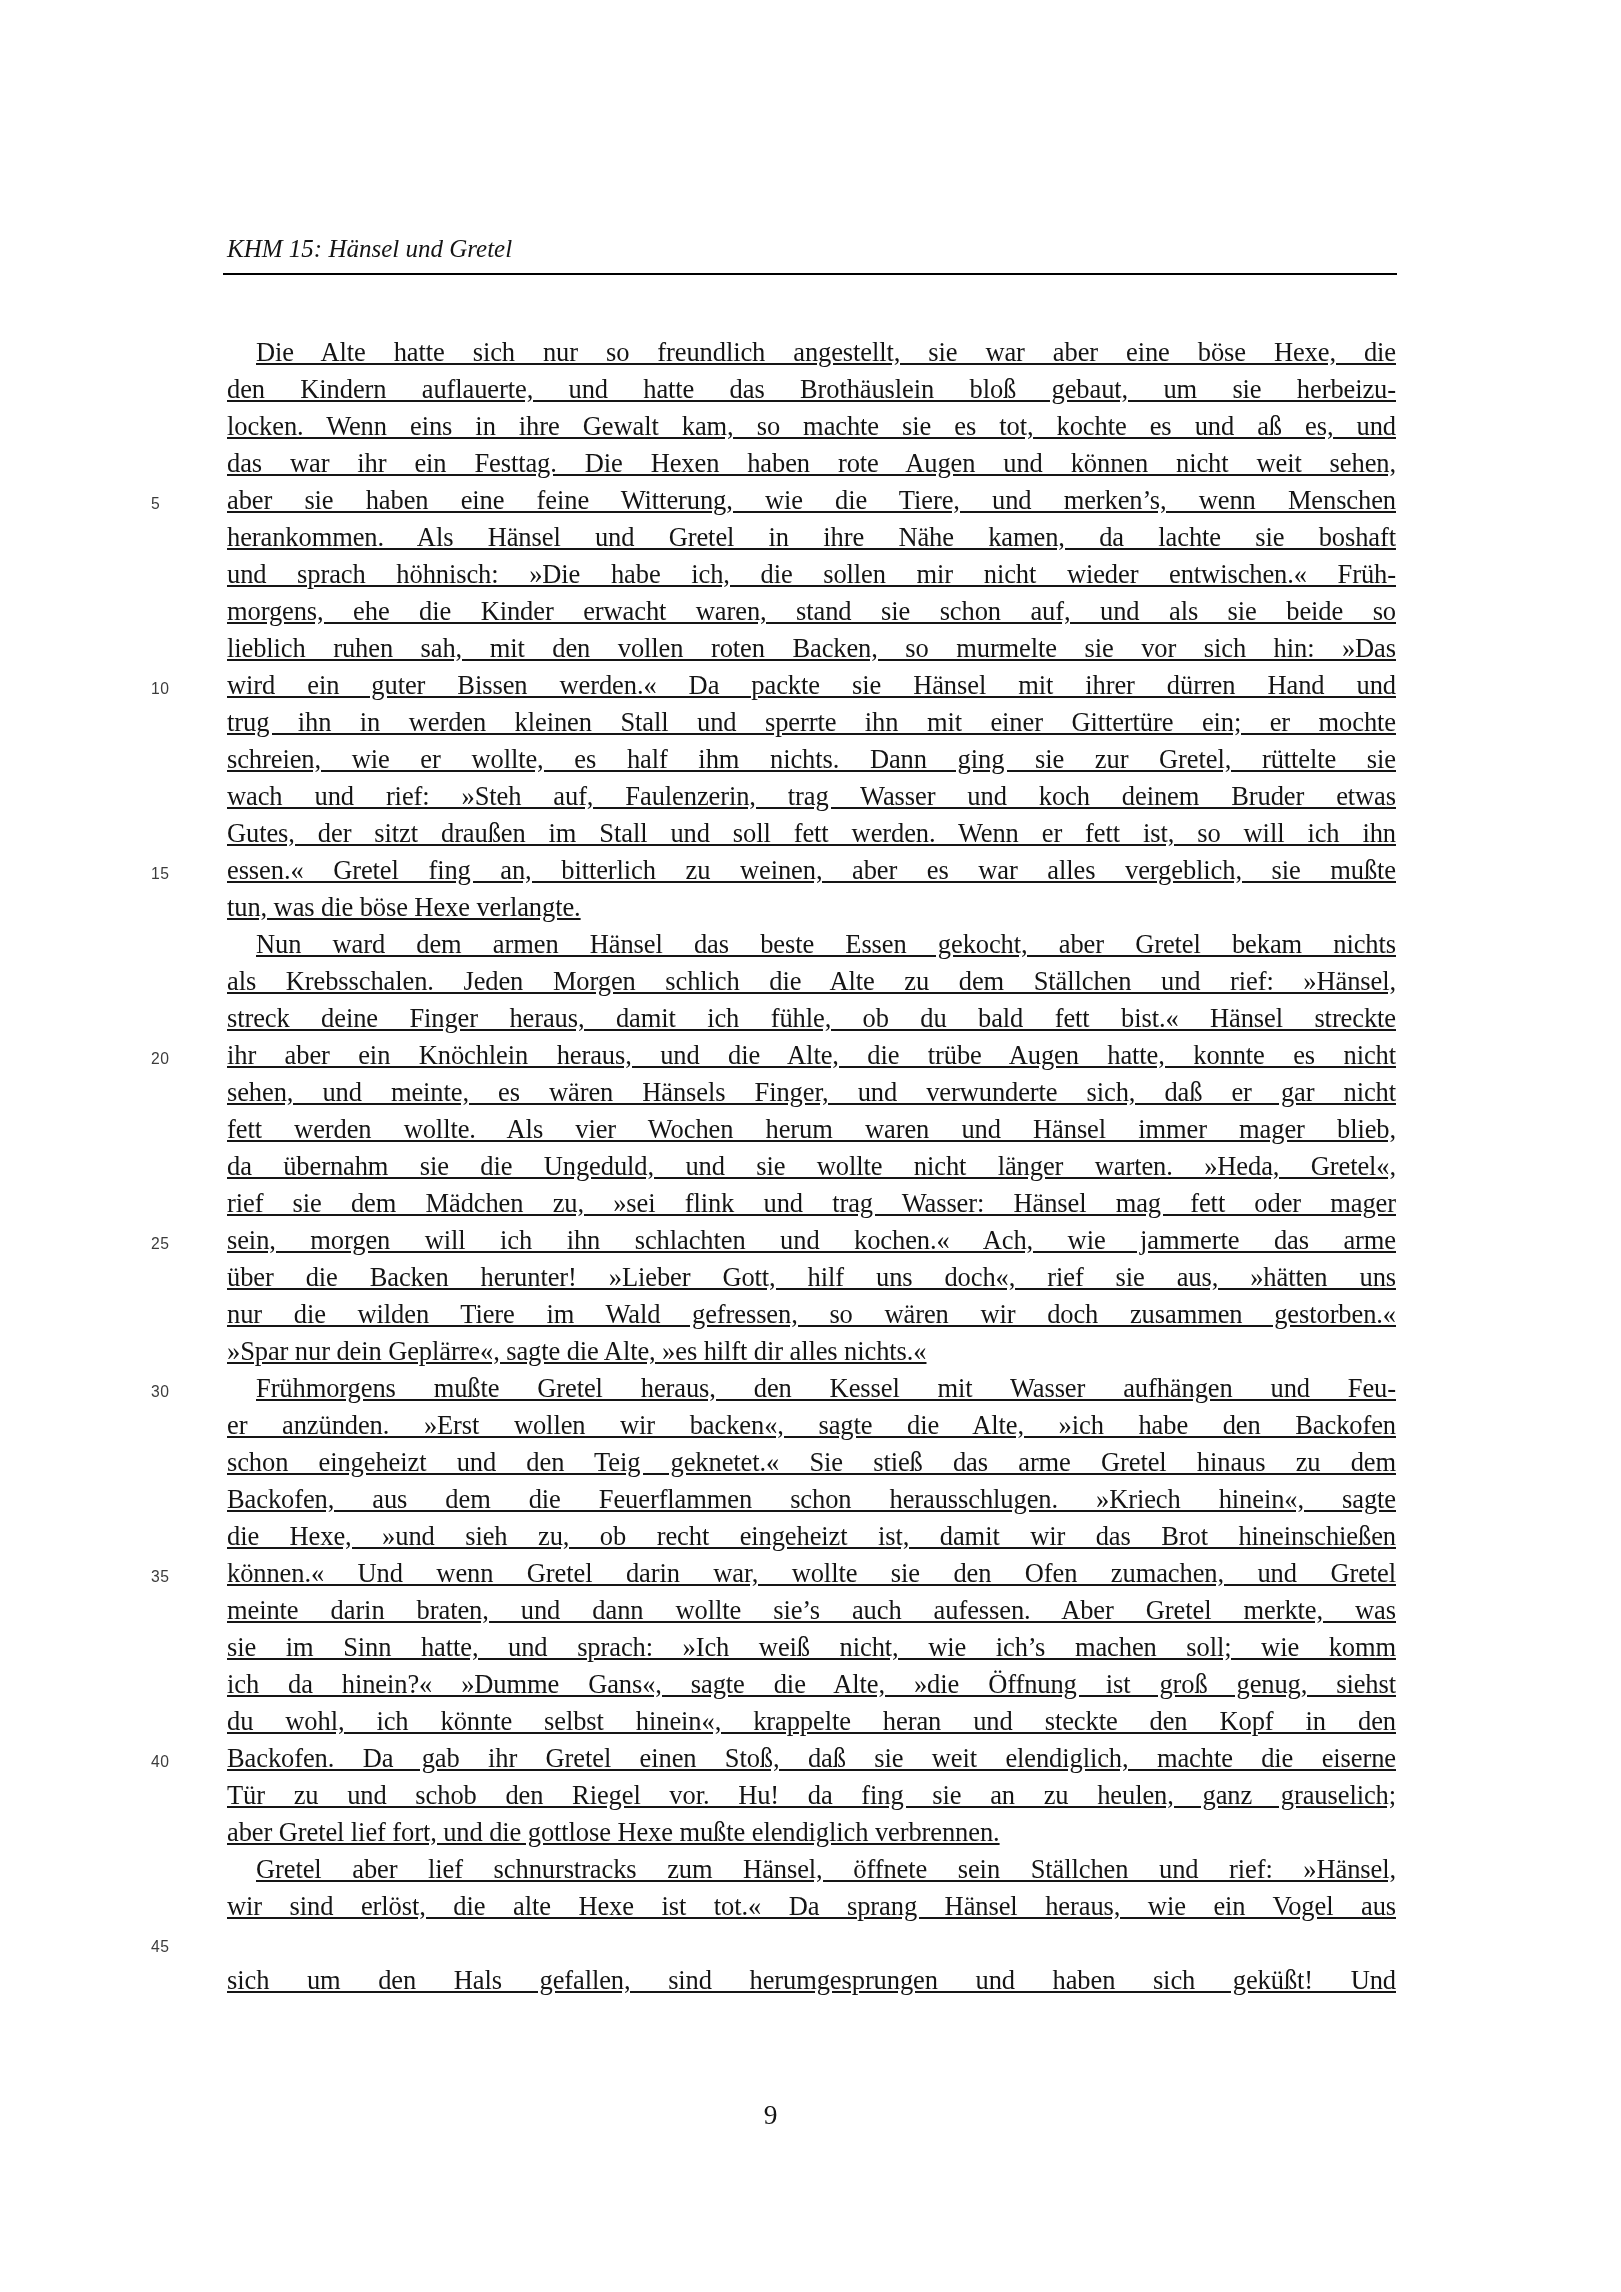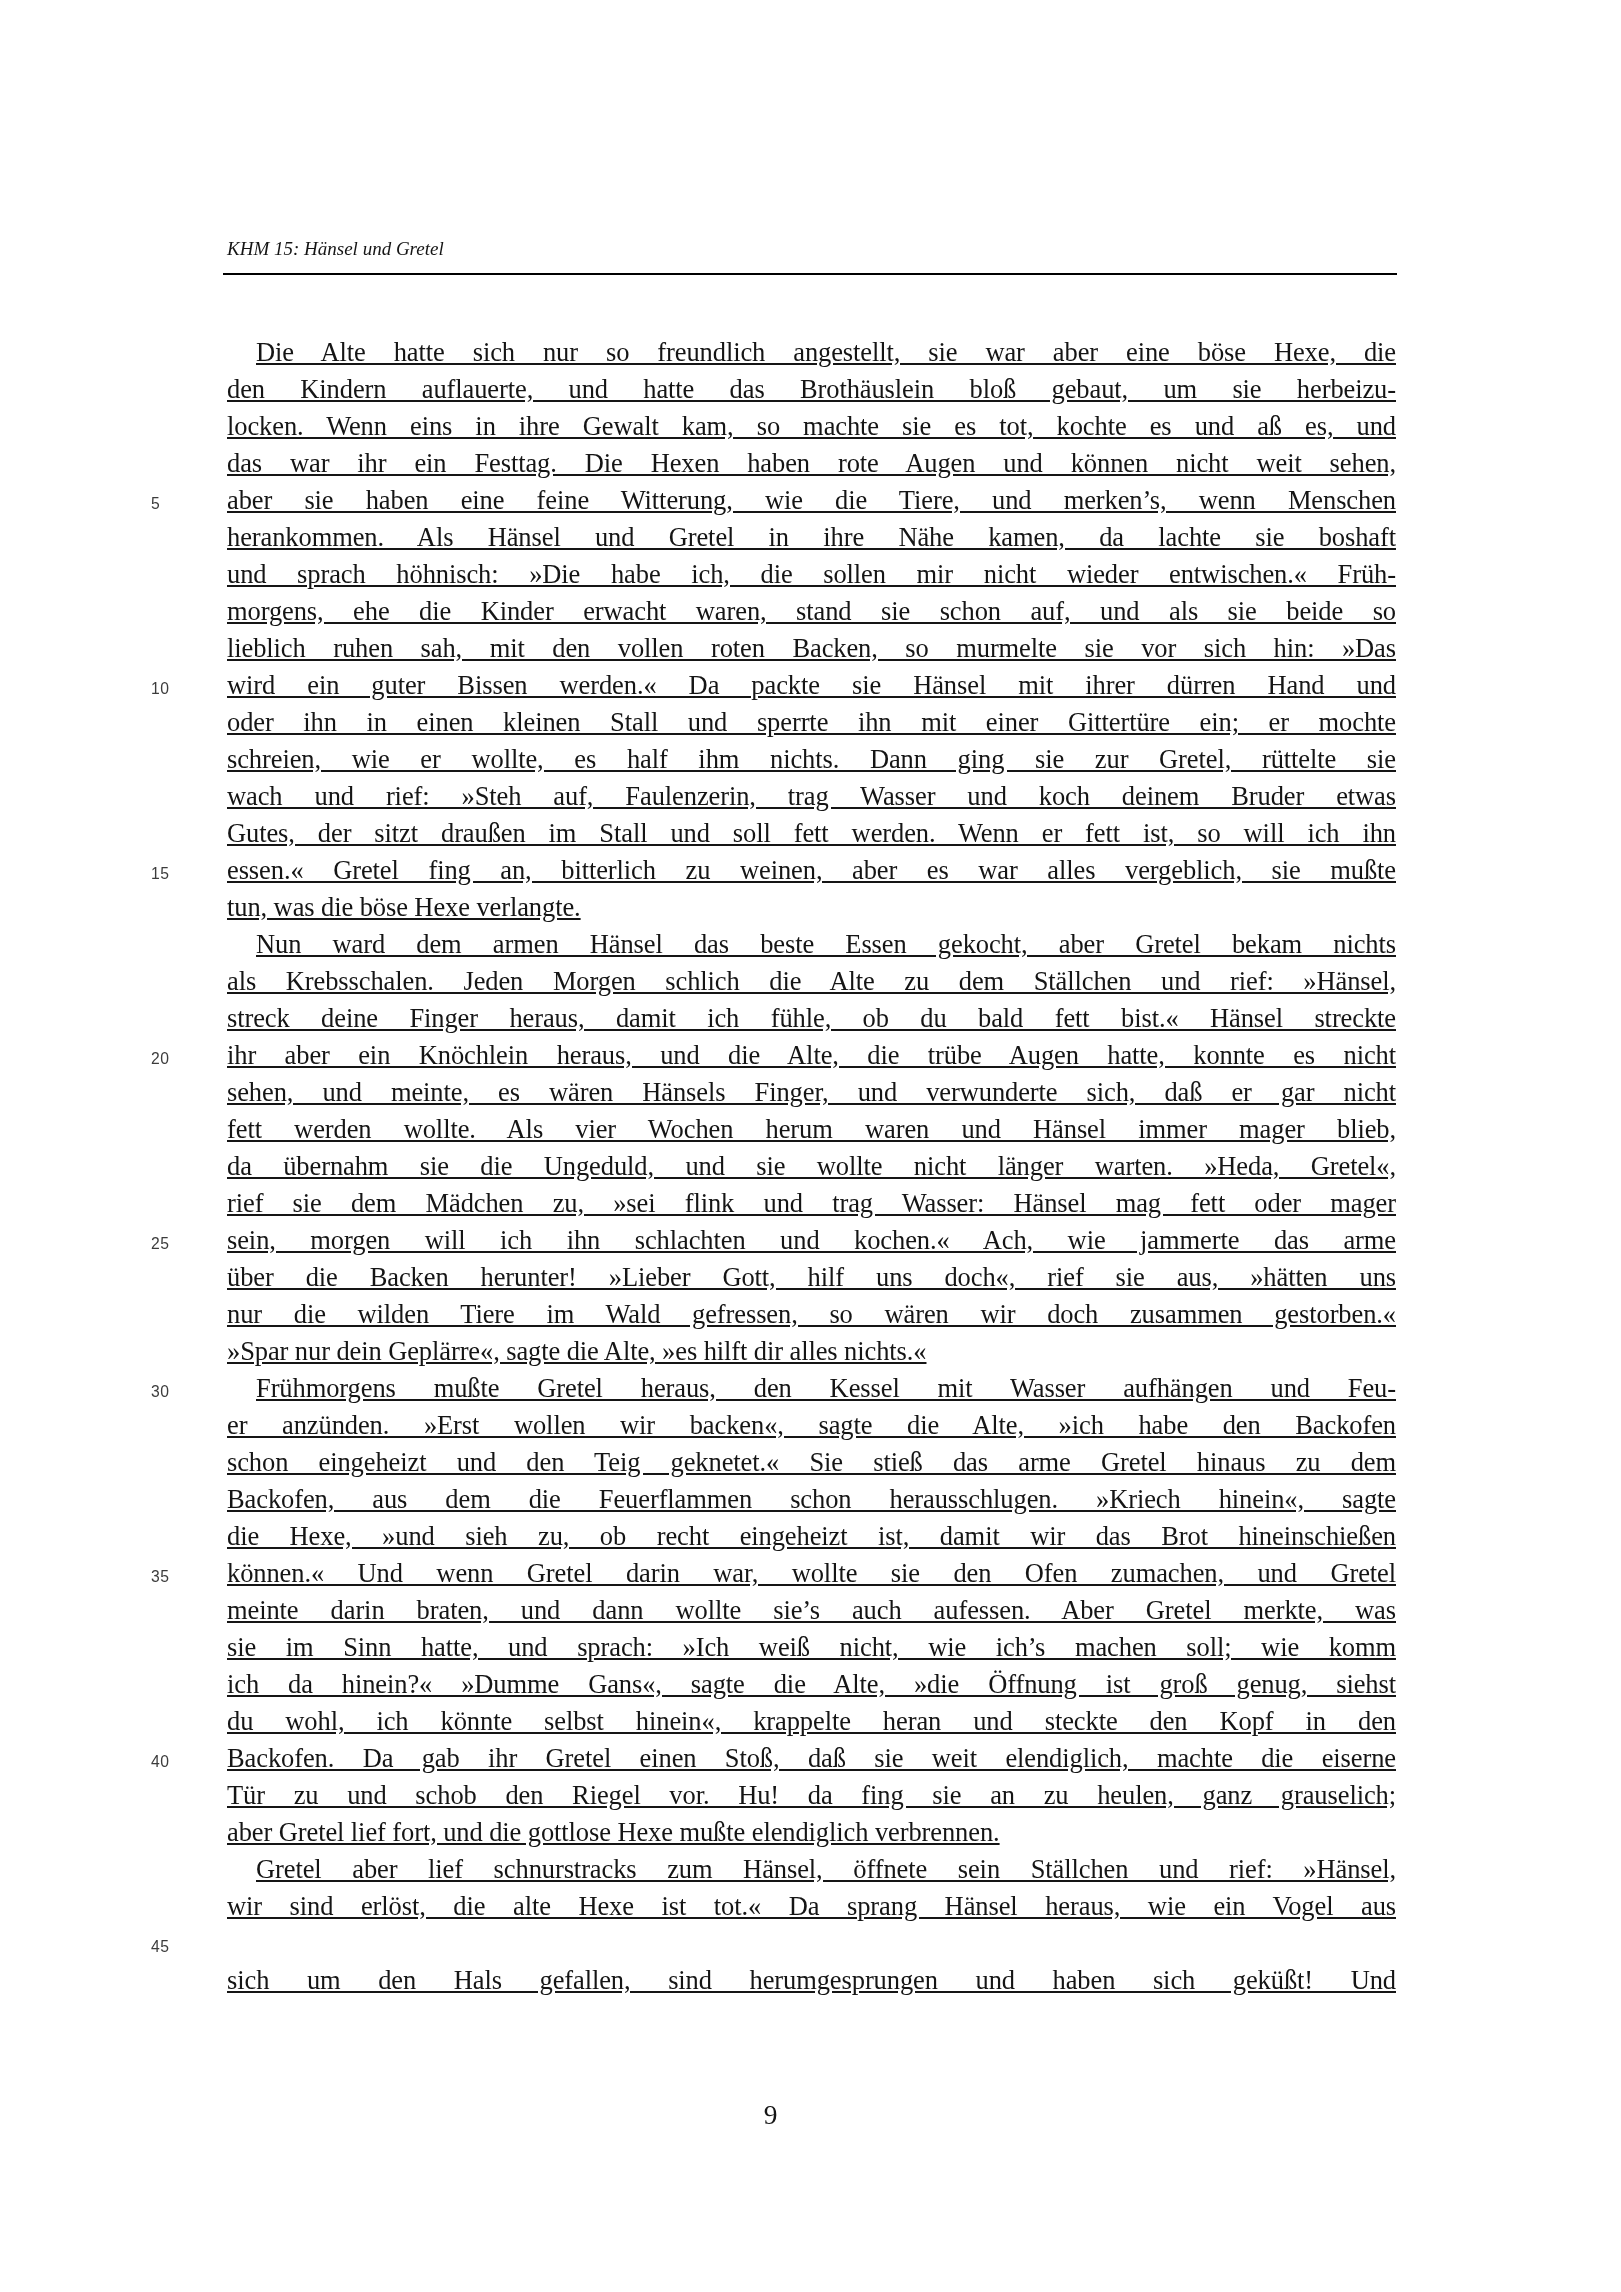--- a/index.html
+++ b/index.html
@@ -9,21 +9,21 @@
     position: relative;
     font-family: "Liberation Serif", "DejaVu Serif", serif;
     color: #151515;
     overflow: hidden;
   }
   .running-header {
     position: absolute;
     left: 227px; top: 231px;
     width: 1169px;
     font-style: italic;
-    font-size: 19px;
+    font-size: 25px;
     line-height: 35px;
     white-space: nowrap;
   }
   .header-rule {
     position: absolute;
     left: 223px; top: 273px;
     width: 1174px; height: 2px;
     background: #000000;
   }
   .textblock {
@@ -78,21 +78,21 @@
     <div class="line indent"><span class="linetext">Die Alte hatte sich nur so freundlich angestellt, sie war aber eine böse Hexe, die</span></div>
     <div class="line"><span class="linetext">den Kindern auflauerte, und hatte das Brothäuslein bloß gebaut, um sie herbeizu-</span></div>
     <div class="line"><span class="linetext">locken. Wenn eins in ihre Gewalt kam, so machte sie es tot, kochte es und aß es, und</span></div>
     <div class="line"><span class="linetext">das war ihr ein Festtag. Die Hexen haben rote Augen und können nicht weit sehen,</span></div>
     <div class="line"><span class="lineno">5</span><span class="linetext">aber sie haben eine feine Witterung, wie die Tiere, und merken’s, wenn Menschen</span></div>
     <div class="line"><span class="linetext">herankommen. Als Hänsel und Gretel in ihre Nähe kamen, da lachte sie boshaft</span></div>
     <div class="line"><span class="linetext">und sprach höhnisch: »Die habe ich, die sollen mir nicht wieder entwischen.« Früh-</span></div>
     <div class="line"><span class="linetext">morgens, ehe die Kinder erwacht waren, stand sie schon auf, und als sie beide so</span></div>
     <div class="line"><span class="linetext">lieblich ruhen sah, mit den vollen roten Backen, so murmelte sie vor sich hin: »Das</span></div>
     <div class="line"><span class="lineno">10</span><span class="linetext">wird ein guter Bissen werden.« Da packte sie Hänsel mit ihrer dürren Hand und</span></div>
-    <div class="line"><span class="linetext">oder ihn in einen kleinen Stall und sperrte ihn mit einer Gittertüre ein; er mochte</span></div>
+    <div class="line"><span class="linetext">trug ihn in werden kleinen Stall und sperrte ihn mit einer Gittertüre ein; er mochte</span></div>
     <div class="line"><span class="linetext">schreien, wie er wollte, es half ihm nichts. Dann ging sie zur Gretel, rüttelte sie</span></div>
     <div class="line"><span class="linetext">wach und rief: »Steh auf, Faulenzerin, trag Wasser und koch deinem Bruder etwas</span></div>
     <div class="line"><span class="linetext">Gutes, der sitzt draußen im Stall und soll fett werden. Wenn er fett ist, so will ich ihn</span></div>
     <div class="line"><span class="lineno">15</span><span class="linetext">essen.« Gretel fing an, bitterlich zu weinen, aber es war alles vergeblich, sie mußte</span></div>
     <div class="line para-end"><span class="linetext">tun, was die böse Hexe verlangte.</span></div>
     <div class="line indent"><span class="linetext">Nun ward dem armen Hänsel das beste Essen gekocht, aber Gretel bekam nichts</span></div>
     <div class="line"><span class="linetext">als Krebsschalen. Jeden Morgen schlich die Alte zu dem Ställchen und rief: »Hänsel,</span></div>
     <div class="line"><span class="linetext">streck deine Finger heraus, damit ich fühle, ob du bald fett bist.« Hänsel streckte</span></div>
     <div class="line"><span class="lineno">20</span><span class="linetext">ihr aber ein Knöchlein heraus, und die Alte, die trübe Augen hatte, konnte es nicht</span></div>
     <div class="line"><span class="linetext">sehen, und meinte, es wären Hänsels Finger, und verwunderte sich, daß er gar nicht</span></div>

